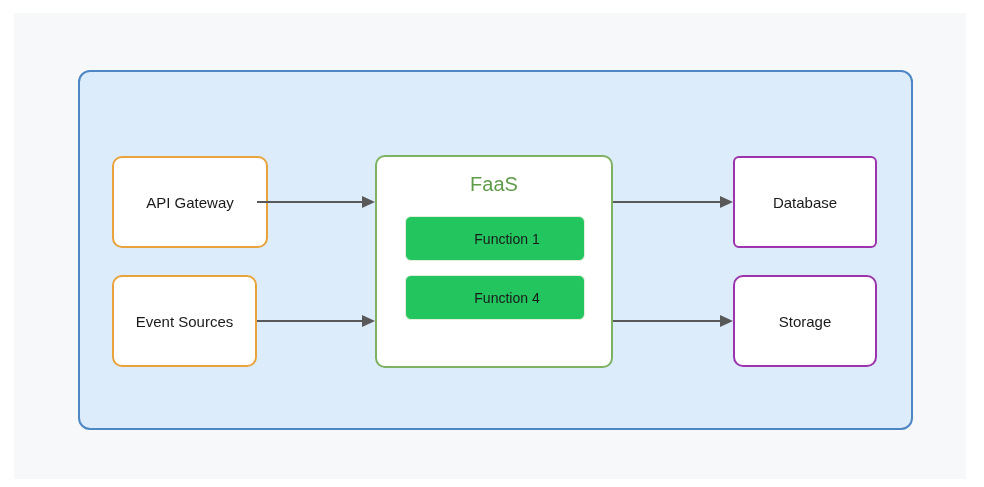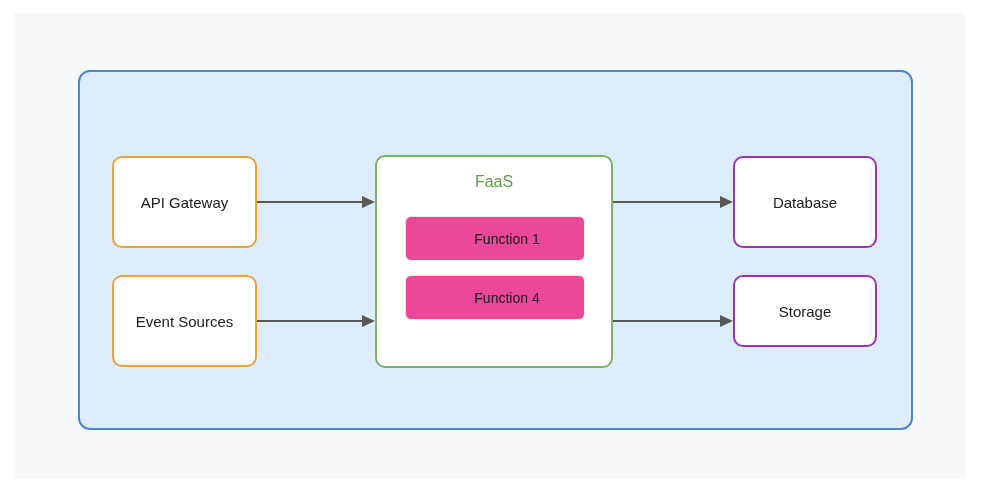--- a/index.html
+++ b/index.html
@@ -50,48 +50,48 @@
     border-radius: 10px;
     box-sizing: border-box;
     display: flex;
     align-items: center;
     justify-content: center;
     font-size: 15px;
     color: #1a1a1a;
   }
   .node-orange { border: 2px solid #e8a33d; }
   .node-purple { border: 2px solid #9b34ad; }
-  .node-api      { left: 112px; top: 156px; width: 145px; height: 92px; }
+  .node-api      { left: 112px; top: 156px; width: 156px; height: 92px; }
   .node-events   { left: 112px; top: 275px; width: 145px; height: 92px; }
-  .node-database { left: 733px; top: 156px; width: 144px; height: 92px; }
-  .node-storage  { left: 733px; top: 275px; width: 144px; height: 72px; }
+  .node-database { left: 733px; top: 156px; width: 144px; height: 92px; border-radius: 6px; }
+  .node-storage  { left: 733px; top: 275px; width: 144px; height: 92px; }
   .faas-box {
     position: absolute;
     left: 375px;
     top: 155px;
     width: 238px;
     height: 213px;
     background: #ffffff;
     border: 2px solid #7cb261;
     border-radius: 10px;
     box-sizing: border-box;
   }
   .faas-title {
     margin-top: 16px;
     text-align: center;
     color: #5f9c4a;
-    font-size: 16px;
+    font-size: 20px;
     font-weight: 400;
   }
   .function-pill {
     position: absolute;
     left: 28px;
     width: 180px;
     height: 45px;
-    background: #ec4899;
+    background: #22c55e;
     border: 1px solid #e3eedb;
     border-radius: 6px;
     box-sizing: border-box;
     display: flex;
     align-items: center;
     justify-content: center;
     font-size: 14px;
     color: #1a1a1a;
     padding-left: 24px;
   }

